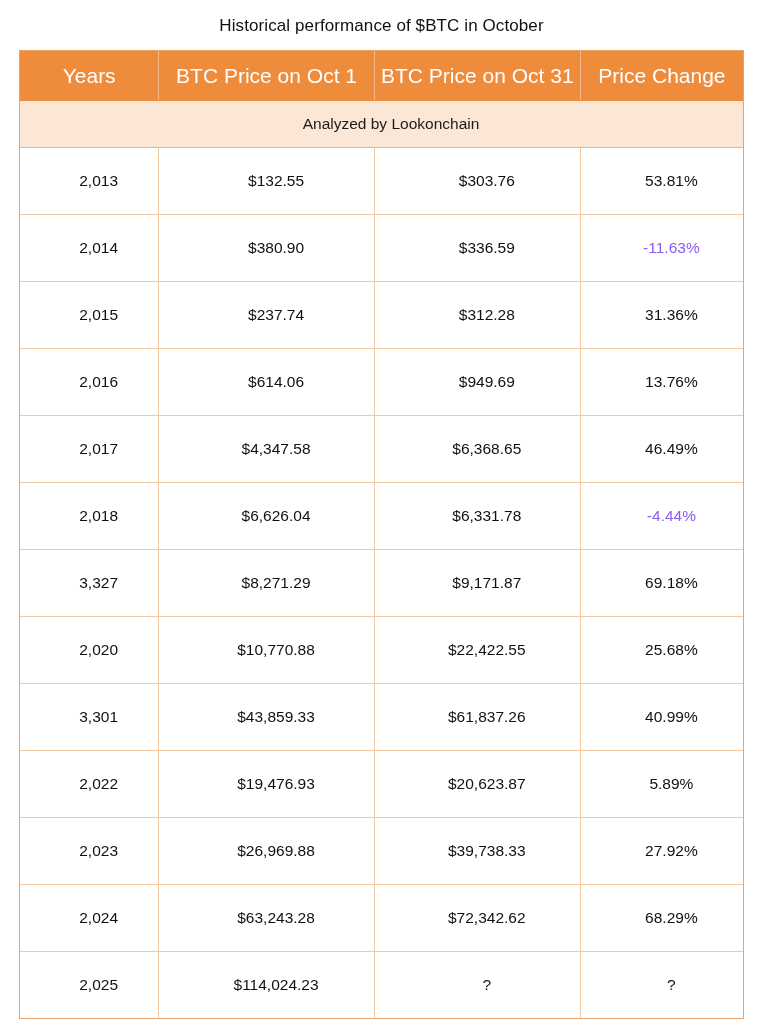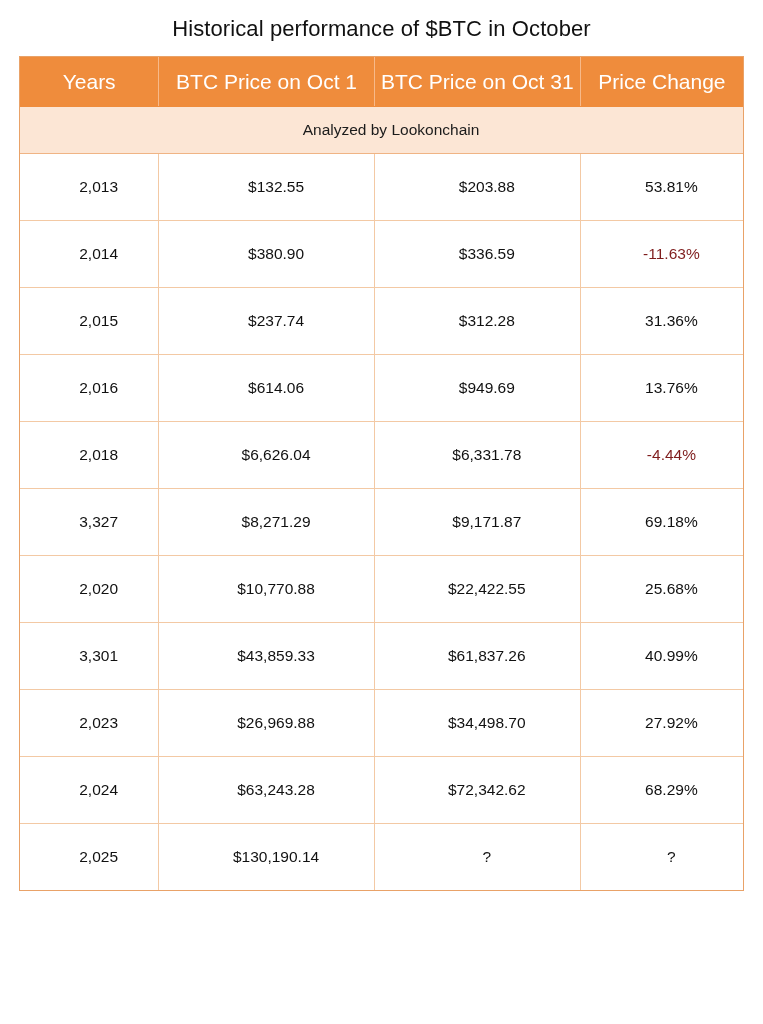--- a/index.html
+++ b/index.html
@@ -16,21 +16,21 @@
   }
   .page {
     width: 763px;
     height: 1024px;
     box-sizing: border-box;
     display: flex;
     flex-direction: column;
     align-items: center;
   }
   .title {
-    font-size: 22px;
+    font-size: 17px;
     color: #111111;
     margin-top: 16px;
     margin-bottom: 14px;
     text-align: center;
     letter-spacing: 0.1px;
   }
   .table-wrap {
     width: 725px;
     border: 1px solid #e9a268;
     box-sizing: border-box;
@@ -73,21 +73,21 @@
     border-bottom: 1px solid #f3c9a4;
     border-right: 1px solid #f3c9a4;
     background: #ffffff;
     color: #111111;
     vertical-align: middle;
     padding-left: 20px;
   }
   tbody td:last-child { border-right: none; }
   tbody tr:last-child td { border-bottom: none; }
 
-  td.neg { color: #7f1d1d; }
+  td.neg { color: #8b5cf6; }
 </style>
 </head>
 <body>
 
 <div class="page">
 
   <div class="title">Historical performance of $BTC in October</div>
 
   <div class="table-wrap">
     <table>
@@ -105,40 +105,46 @@
           <th>Price Change</th>
         </tr>
       </thead>
       <tbody>
         <tr class="subhead">
           <td colspan="4">Analyzed by Lookonchain</td>
         </tr>
         <tr>
           <td>2,013</td>
           <td>$132.55</td>
-          <td>$203.88</td>
+          <td>$303.76</td>
           <td>53.81%</td>
         </tr>
         <tr>
           <td>2,014</td>
           <td>$380.90</td>
           <td>$336.59</td>
           <td class="neg">-11.63%</td>
         </tr>
         <tr>
           <td>2,015</td>
           <td>$237.74</td>
           <td>$312.28</td>
           <td>31.36%</td>
         </tr>
         <tr>
           <td>2,016</td>
           <td>$614.06</td>
           <td>$949.69</td>
           <td>13.76%</td>
+        </tr>
+        <tr>
+          <td>2,017</td>
+          <td>$4,347.58</td>
+          <td>$6,368.65</td>
+          <td>46.49%</td>
         </tr>
         <tr>
           <td>2,018</td>
           <td>$6,626.04</td>
           <td>$6,331.78</td>
           <td class="neg">-4.44%</td>
         </tr>
         <tr>
           <td>3,327</td>
           <td>$8,271.29</td>
@@ -151,34 +157,40 @@
           <td>$22,422.55</td>
           <td>25.68%</td>
         </tr>
         <tr>
           <td>3,301</td>
           <td>$43,859.33</td>
           <td>$61,837.26</td>
           <td>40.99%</td>
         </tr>
         <tr>
+          <td>2,022</td>
+          <td>$19,476.93</td>
+          <td>$20,623.87</td>
+          <td>5.89%</td>
+        </tr>
+        <tr>
           <td>2,023</td>
           <td>$26,969.88</td>
-          <td>$34,498.70</td>
+          <td>$39,738.33</td>
           <td>27.92%</td>
         </tr>
         <tr>
           <td>2,024</td>
           <td>$63,243.28</td>
           <td>$72,342.62</td>
           <td>68.29%</td>
         </tr>
         <tr>
           <td>2,025</td>
-          <td>$130,190.14</td>
+          <td>$114,024.23</td>
           <td>?</td>
           <td>?</td>
         </tr>
       </tbody>
     </table>
   </div>
 
 </div>
 
 </body></html>

